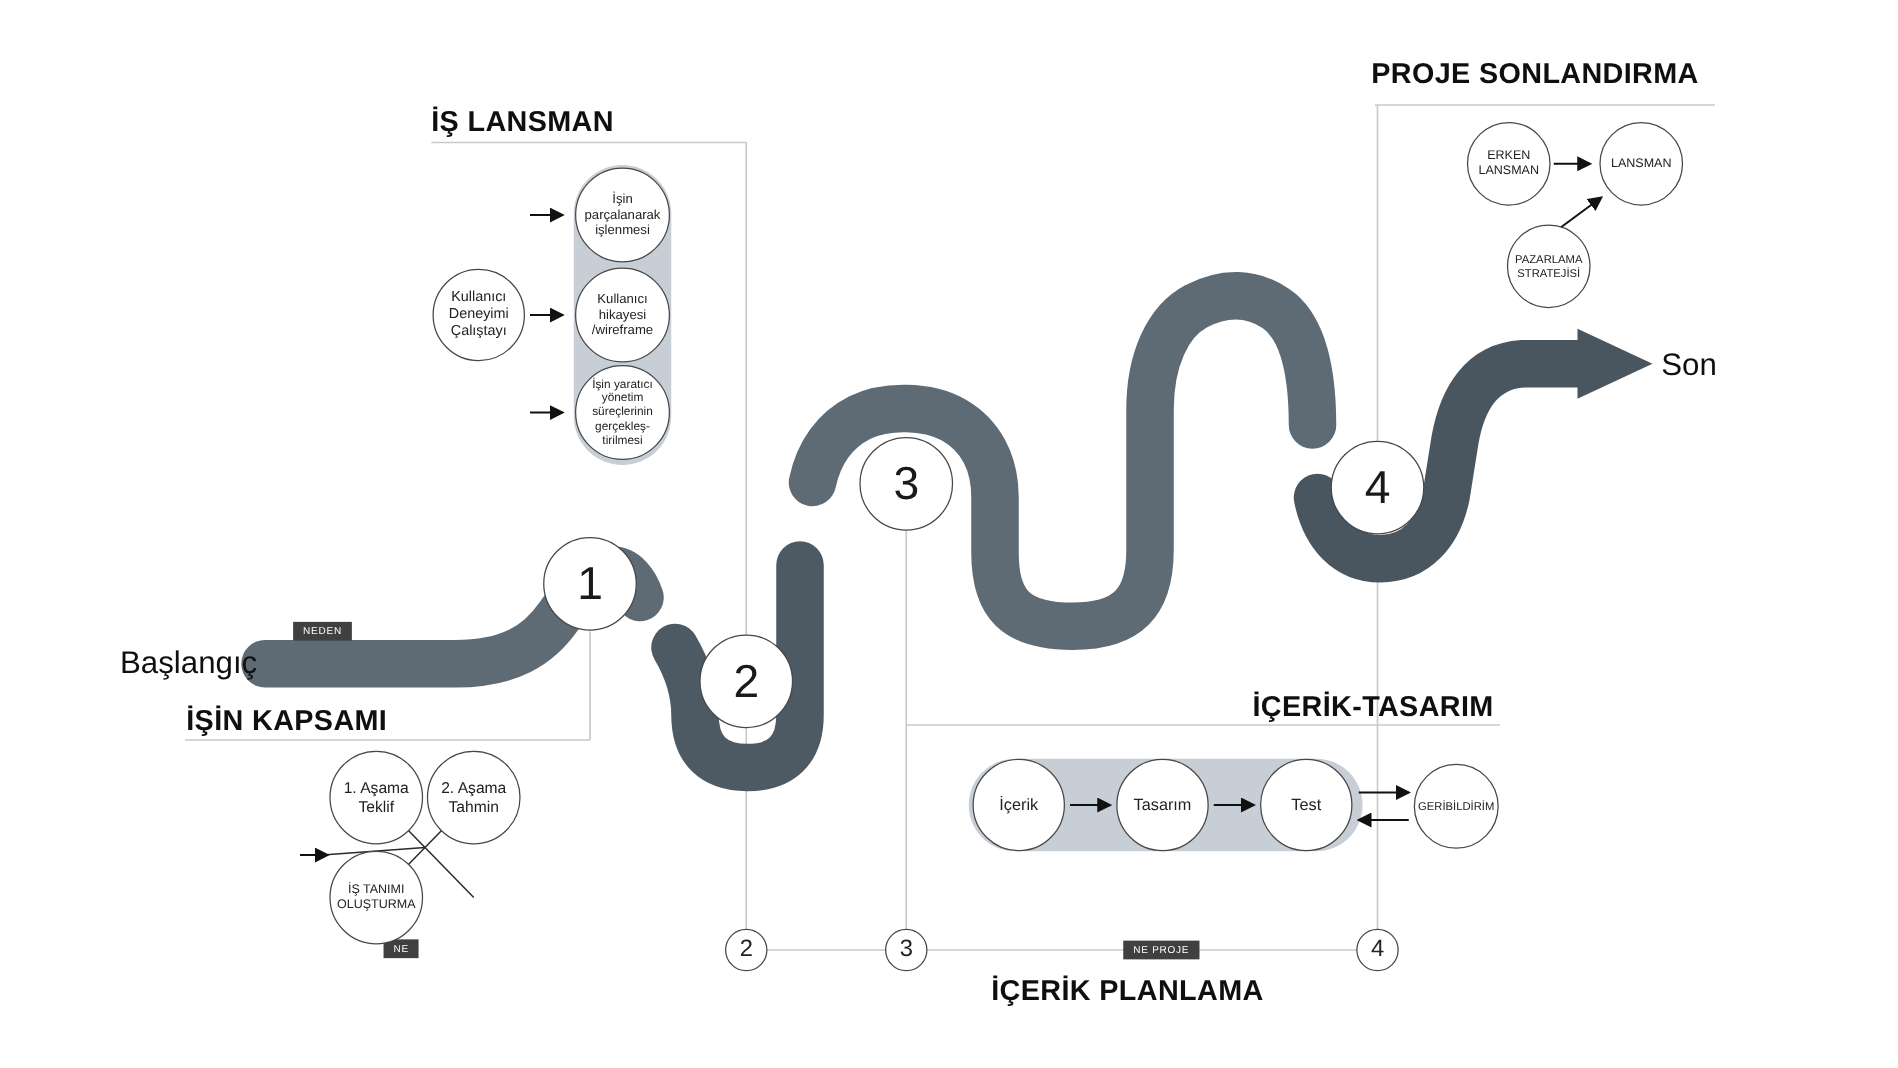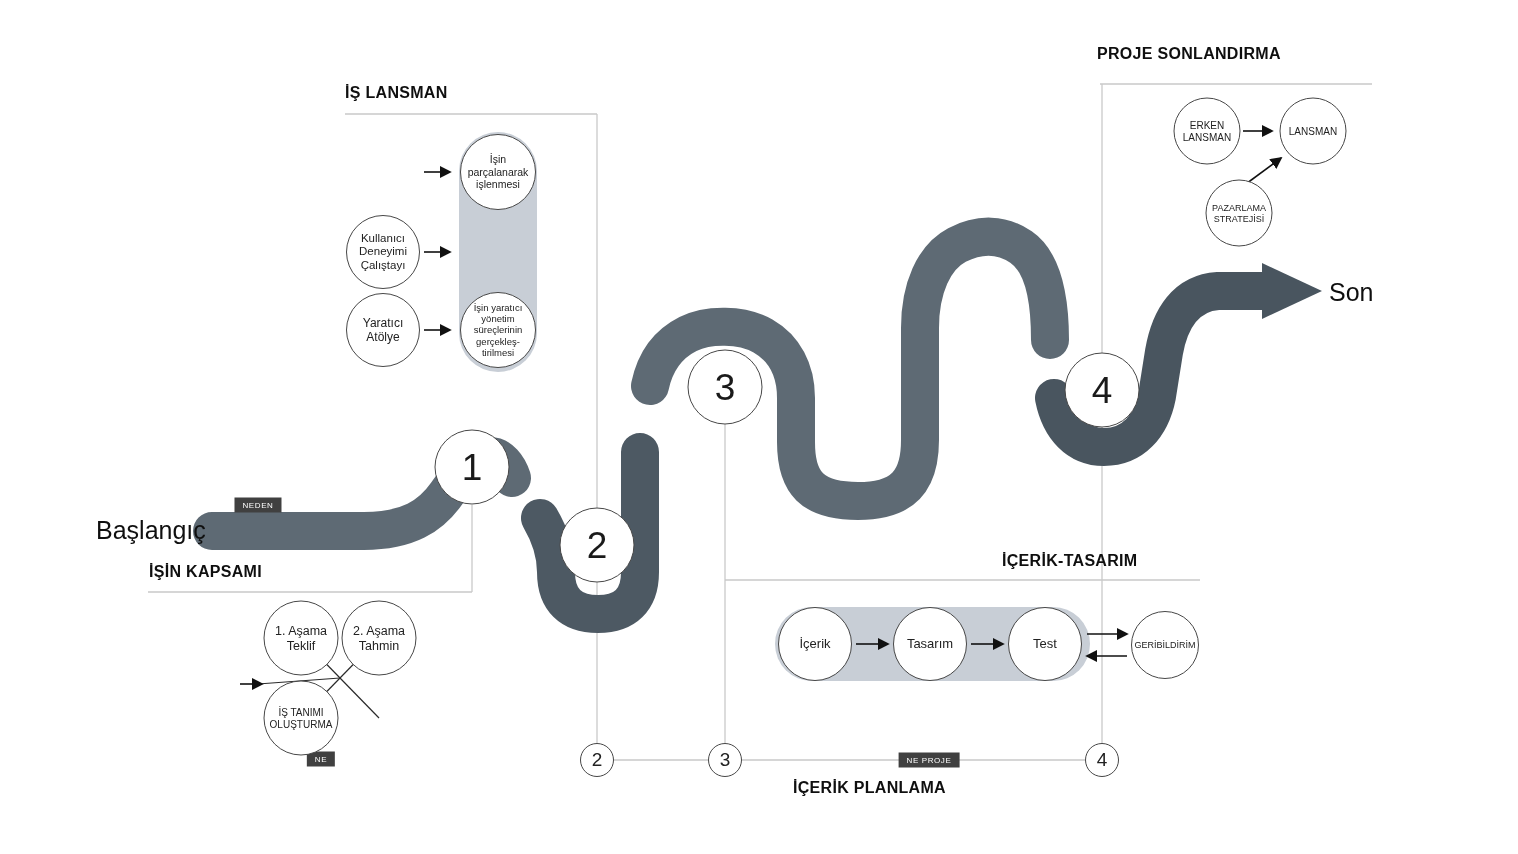--- a/index.html
+++ b/index.html
@@ -10,21 +10,21 @@
   .layer{position:absolute;left:0;top:0;width:100%;height:100%;}
   .node{
     position:absolute;transform:translate(-50%,-50%);
     background:#ffffff;border:1.5px solid #474747;border-radius:50%;
     display:flex;align-items:center;justify-content:center;text-align:center;
     box-sizing:border-box;line-height:1.18;padding:5px;color:#222222;
   }
   .milestone{font-size:37px;border-width:1.7px;padding:0;color:#1a1a1a;}
   .tick{font-size:19px;border-width:1.4px;padding:0;}
   .title{
-    position:absolute;font-size:16px;font-weight:700;letter-spacing:.3px;
+    position:absolute;font-size:23px;font-weight:700;letter-spacing:.3px;
     white-space:nowrap;color:#0f0f0f;
   }
   .flow-label{position:absolute;font-size:25px;white-space:nowrap;color:#0f0f0f;}
   .badge{
     position:absolute;transform:translate(-50%,-50%);
     background:#404040;color:#ffffff;font-size:8px;letter-spacing:.6px;
     padding:3px 8px;white-space:nowrap;margin-left:20px;
   }
 </style>
 </head>
@@ -98,22 +98,22 @@
   <div class="node milestone" style="left:472px;top:467px;width:75px;height:75px;">1</div>
   <div class="node milestone" style="left:597px;top:545px;width:75px;height:75px;">2</div>
   <div class="node milestone" style="left:725px;top:387px;width:75px;height:75px;">3</div>
   <div class="node milestone" style="left:1102px;top:390px;width:75px;height:75px;">4</div>
 
   <div class="node tick" style="left:597px;top:760px;width:34px;height:34px;">2</div>
   <div class="node tick" style="left:725px;top:760px;width:34px;height:34px;">3</div>
   <div class="node tick" style="left:1102px;top:760px;width:34px;height:34px;">4</div>
 
   <div class="node" style="left:383px;top:252px;width:74px;height:74px;font-size:11.5px;">Kullanıcı Deneyimi Çalıştayı</div>
-  <div class="node" style="left:383px;top:330px;width:74px;height:74px;font-size:12px;">Yaratıcı Atölye</div>
   <div class="node" style="left:498px;top:172px;width:76px;height:76px;font-size:10.5px;">İşin parçalanarak işlenmesi</div>
+  <div class="node" style="left:498px;top:252px;width:76px;height:76px;font-size:10.5px;">Kullanıcı hikayesi /wireframe</div>
   <div class="node" style="left:498px;top:330px;width:76px;height:76px;font-size:9.5px;">İşin yaratıcı yönetim süreçlerinin gerçekleş-tirilmesi</div>
 
   <div class="node" style="left:1207px;top:131px;width:67px;height:67px;font-size:10px;">ERKEN LANSMAN</div>
   <div class="node" style="left:1313px;top:131px;width:67px;height:67px;font-size:10px;">LANSMAN</div>
   <div class="node" style="left:1207px;top:213px;width:67px;height:67px;font-size:9px;margin-left:32px;">PAZARLAMA STRATEJİSİ</div>
 
   <div class="node" style="left:815px;top:644px;width:74px;height:74px;font-size:13px;">İçerik</div>
   <div class="node" style="left:930px;top:644px;width:74px;height:74px;font-size:13px;">Tasarım</div>
   <div class="node" style="left:1045px;top:644px;width:74px;height:74px;font-size:13px;">Test</div>
   <div class="node" style="left:1165px;top:645px;width:68px;height:68px;font-size:9px;padding:2px;">GERİBİLDİRİM</div>

